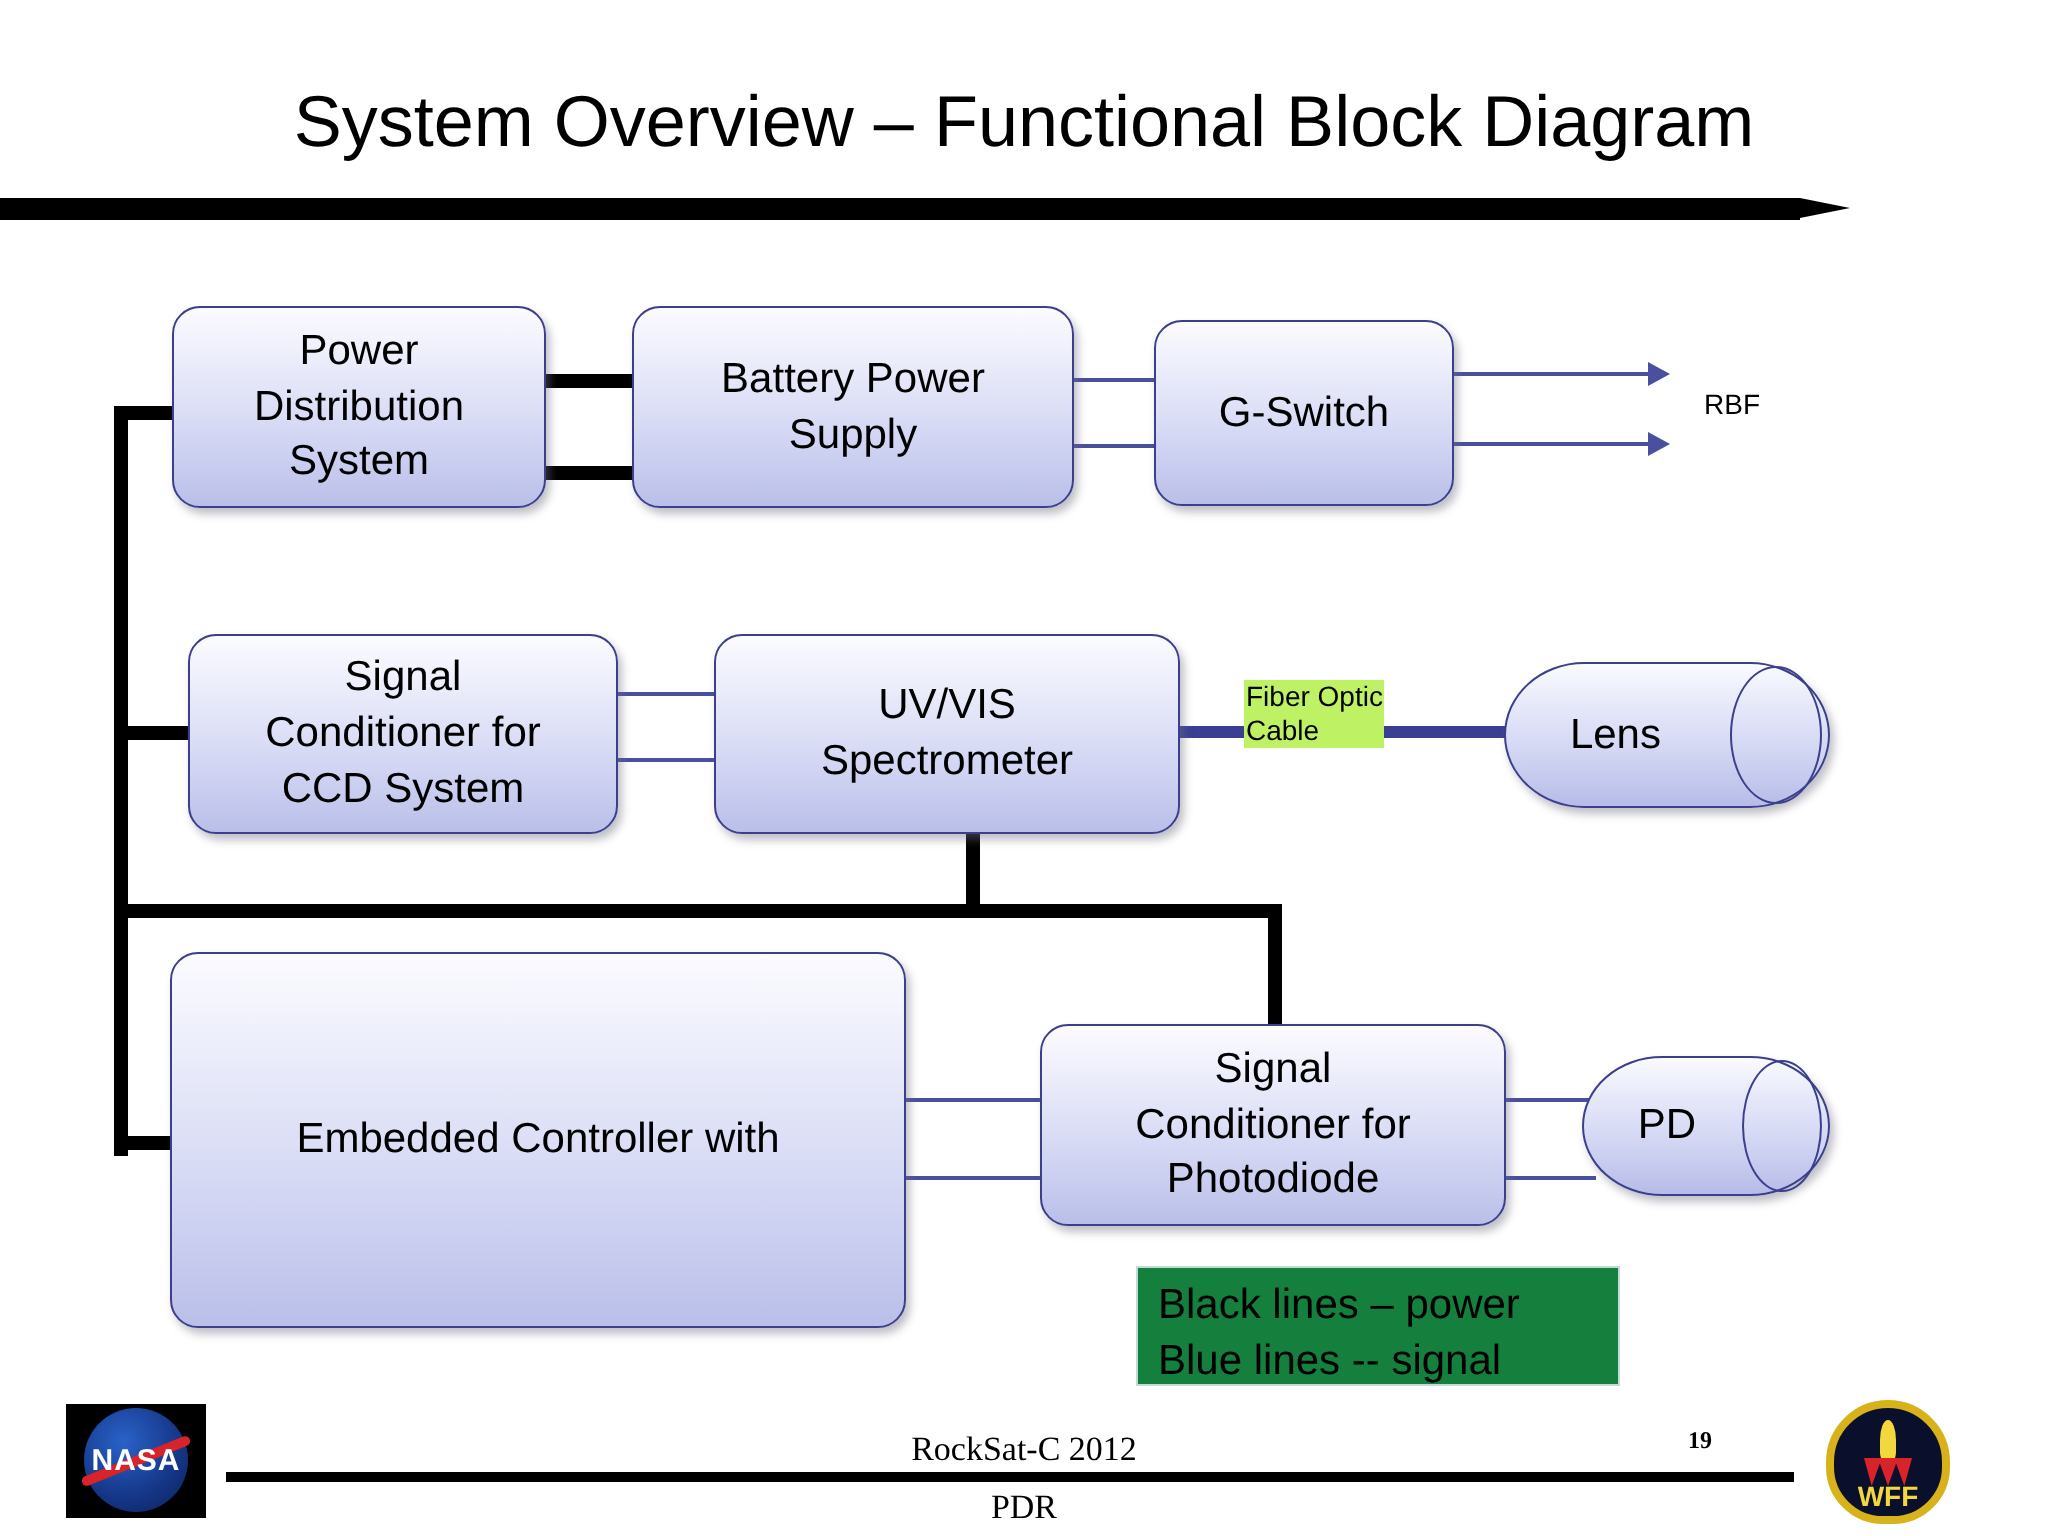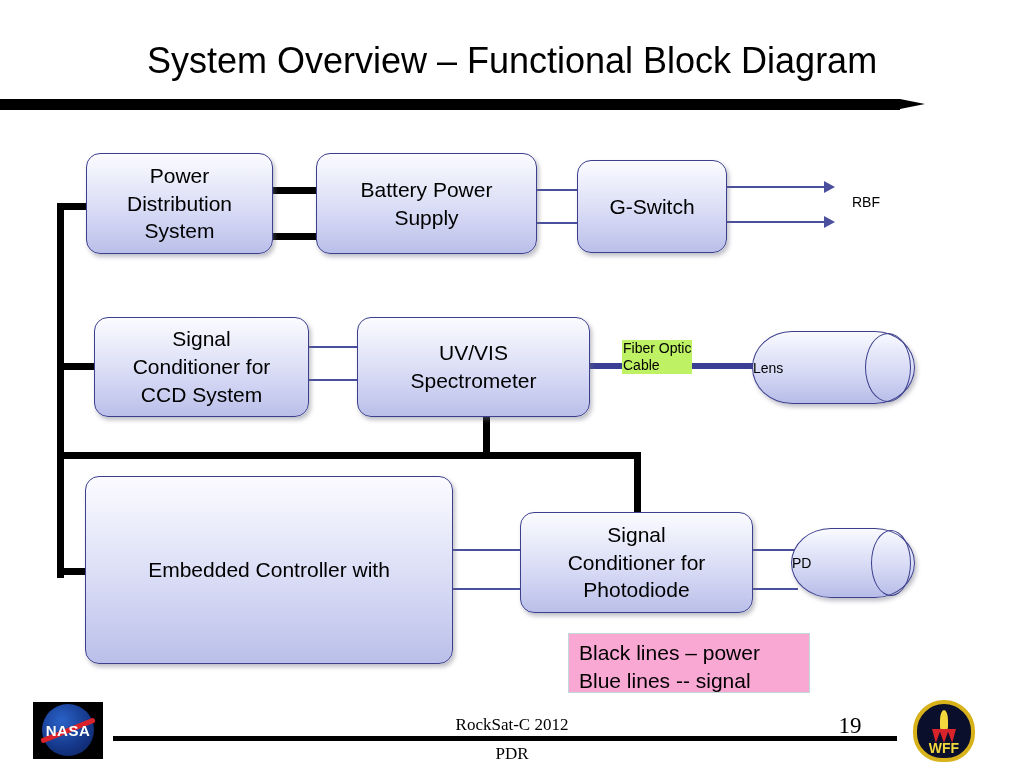--- a/index.html
+++ b/index.html
@@ -77,22 +77,22 @@
     background: linear-gradient(to bottom, #fafbff 0%, #e8eafa 26%, #d2d6f3 62%, #b7bce8 100%);
     box-shadow: 2px 3px 4px rgba(110,110,130,0.45);
     z-index: 5;
   }
   .cylinder .cyl-label {
     position: absolute;
     left: 0;
     top: 50%;
     transform: translateY(-50%);
     width: 68%;
-    text-align: left;
-    font-size: 14px;
+    text-align: center;
+    font-size: 21px;
     color: #000;
   }
   .cylinder .cyl-cap {
     position: absolute;
     right: 3px;
     top: 1px;
     bottom: 1px;
     width: 46px;
     box-sizing: border-box;
     border: 1.4px solid #3b3f8c;
@@ -142,21 +142,21 @@
 
   
   #legend {
     position: absolute;
     left: 568px;
     top: 633px;
     width: 242px;
     height: 60px;
     box-sizing: border-box;
     border: 1.5px solid #bfdad8;
-    background: #f9a8d4;
+    background: #15803d;
     padding: 5px 0 0 10px;
     font-size: 21px;
     line-height: 1.34;
     color: #000000;
     z-index: 6;
   }
 
   
   #footer-rule {
     position: absolute;
@@ -167,21 +167,21 @@
     background: #000000;
   }
   .footer-text {
     position: absolute;
     font-family: "Liberation Serif", serif;
     font-size: 17px;
     color: #000000;
   }
   #footer-event { left: 0; top: 715px; width: 1024px; text-align: center; }
   #footer-doc   { left: 0; top: 744px; width: 1024px; text-align: center; }
-  #footer-page  { left: 820px; top: 713px; width: 60px; text-align: center; font-size: 23px; }
+  #footer-page  { left: 820px; top: 713px; width: 60px; text-align: center; font-size: 12px; font-weight: bold; }
 
   
   #nasa-logo {
     position: absolute;
     left: 33px;
     top: 702px;
     width: 70px;
     height: 57px;
     background: #000000;
     overflow: hidden;

